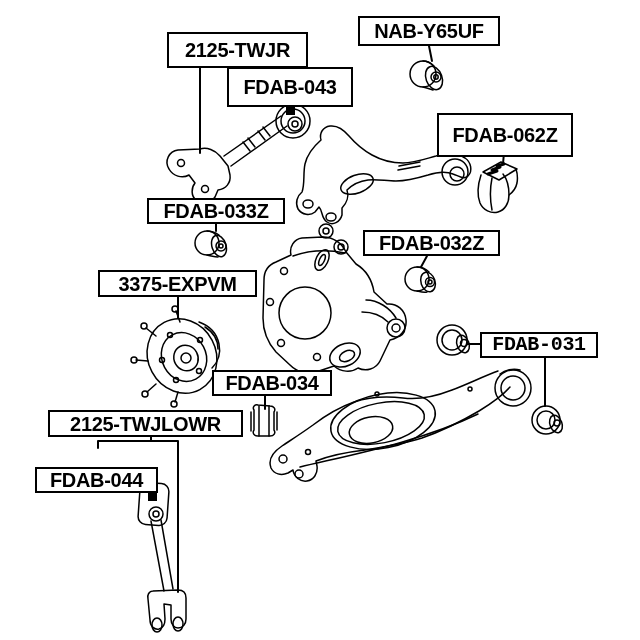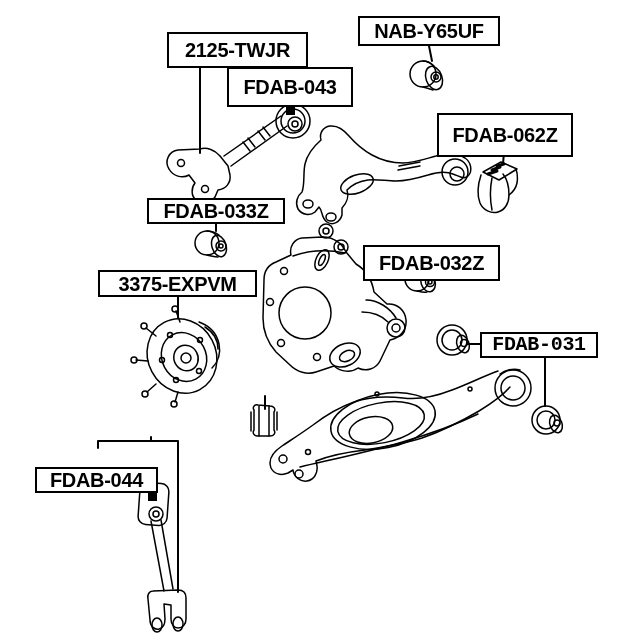--- a/index.html
+++ b/index.html
@@ -198,18 +198,20 @@
       <ellipse cx="157" cy="625" rx="5" ry="7"></ellipse>
       <ellipse cx="178" cy="624" rx="5" ry="7"></ellipse>
     </g>
   </svg>
 
   <div class="label" style="left:167px;top:32px;width:141px;height:36px;">2125-TWJR</div>
   <div class="label" style="left:358px;top:16px;width:142px;height:30px;">NAB-Y65UF</div>
   <div class="label" style="left:227px;top:67px;width:126px;height:40px;">FDAB-043</div>
   <div class="label" style="left:437px;top:113px;width:136px;height:44px;">FDAB-062Z</div>
   <div class="label" style="left:147px;top:198px;width:138px;height:26px;text-align:right;">FDAB-033Z</div>
-  <div class="label" style="left:363px;top:230px;width:137px;height:36px;margin-top:15px;">FDAB-032Z</div>
+  <div class="label" style="left:363px;top:230px;width:137px;height:26px;">FDAB-032Z</div>
   <div class="label" style="left:98px;top:270px;width:159px;height:27px;">3375-EXPVM</div>
   <div class="label" style="left:480px;top:332px;width:118px;height:26px;font-family:Liberation Mono, monospace;">FDAB-031</div>
+  <div class="label" style="left:212px;top:370px;width:120px;height:26px;">FDAB-034</div>
+  <div class="label" style="left:48px;top:410px;width:195px;height:27px;">2125-TWJLOWR</div>
   <div class="label" style="left:35px;top:467px;width:123px;height:26px;">FDAB-044</div>
 
 </div>
 
 </body></html>

